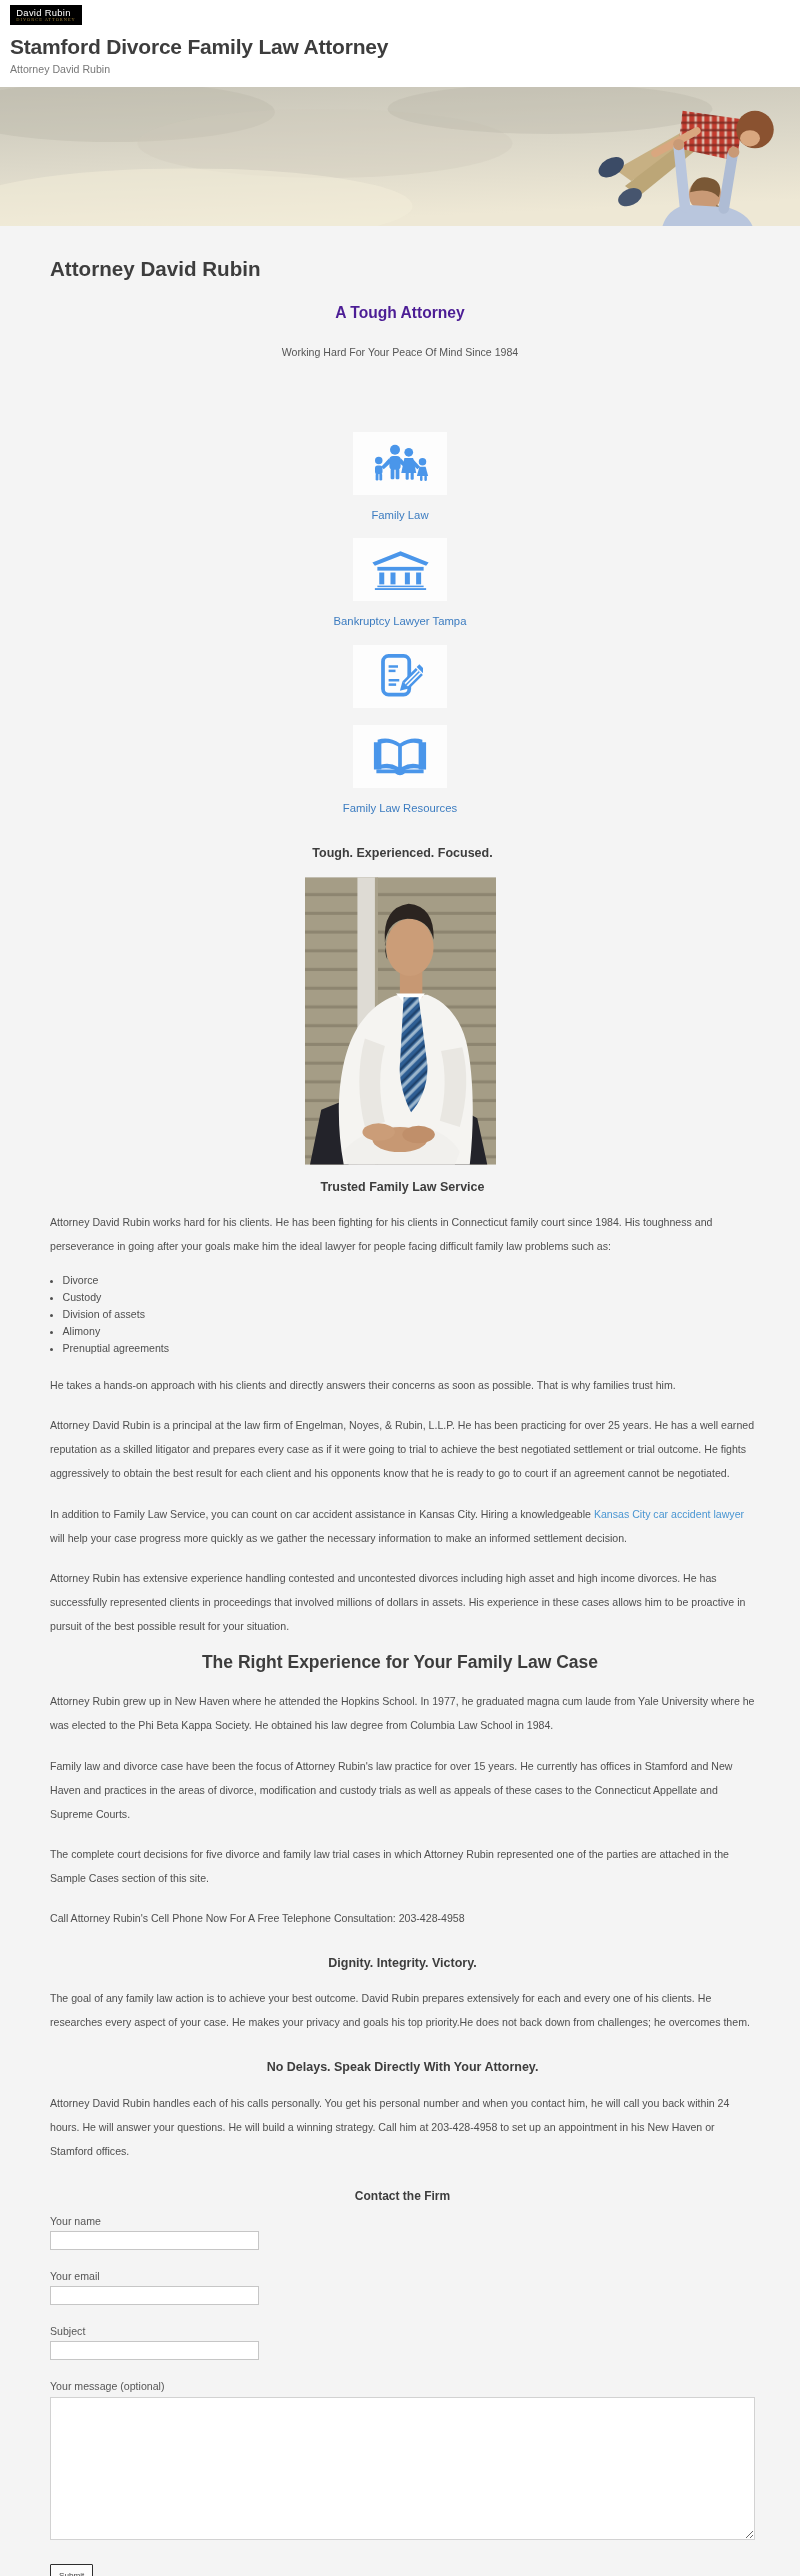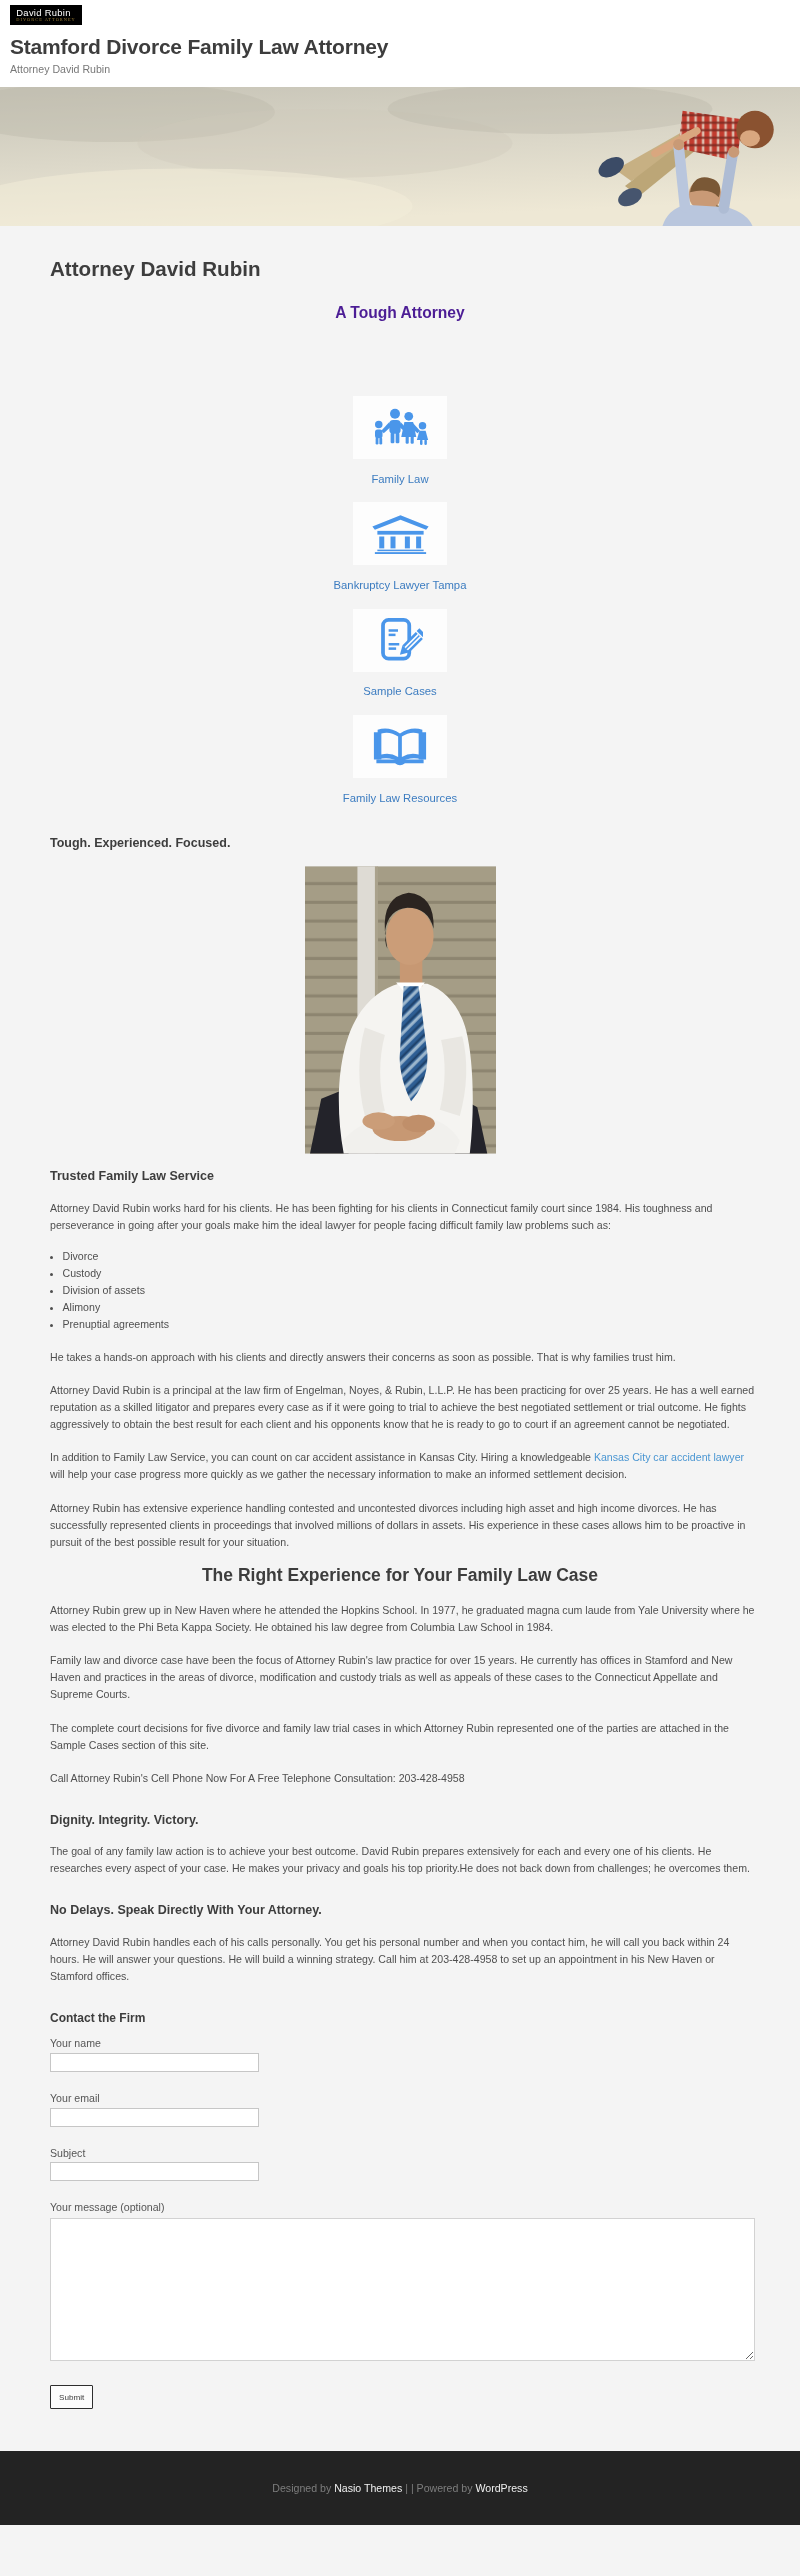--- a/index.html
+++ b/index.html
@@ -42,27 +42,27 @@
   .icon-card {
     width:94px; height:63px; background:#fdfdfd; margin:17.5px auto 0 auto;
     display:flex; align-items:center; justify-content:center;
   }
   .icon-card svg { display:block; }
   .icon-label {
     display:block; text-align:center; color:#3c7cc0; font-size:11.3px;
     margin:13.8px auto 0 auto; text-decoration:none; cursor:pointer;
   }
 
-  .sub-head { font-size:12.5px; font-weight:bold; color:#3d3d3d; margin:26px 0 0 5px; }
+  .sub-head { font-size:12.5px; font-weight:bold; color:#3d3d3d; margin:26px 0 0 5px;text-align:center; }
   .sub-head.first { margin-top:32.5px; }
 
   .photo-wrap { width:191px; margin:16.3px auto 0 auto; line-height:0; }
 
   p.body-text {
-    font-size:10.6px; line-height:17px; color:#4f4f4f;
+    font-size:10.6px; line-height:24px; color:#4f4f4f;
     margin:16.3px 0 0 5px; max-width:705px;
   }
   ul.service-list { margin:13.8px 0 0 17.5px; padding:0; }
   ul.service-list li { font-size:10.6px; line-height:17px; color:#4f4f4f; }
   a.text-link { color:#4a96d2; text-decoration:none; cursor:pointer; }
 
   .big-center-head {
     text-align:center; font-size:17.5px; font-weight:bold; color:#3d3d3d;
     margin:14px 0 0 0;
   }
@@ -148,20 +148,21 @@
       <circle cx="1086" cy="92" r="9" fill="#c99a76"></circle>
       <circle cx="1174" cy="104" r="9" fill="#c99a76"></circle>
     </g>
   </svg>
 </div>
 
 <main class="content">
 
   <h2 class="page-title">Attorney David Rubin</h2>
   <h3 class="center-head">A Tough Attorney</h3>
+  <div class="center-sub">Working Hard For Your Peace Of Mind Since 1984</div>
 
   <div class="quick-links">
 
     <div class="icon-card" style="margin-top:0;">
       <svg width="60" height="39" viewBox="0 0 96 62">
         <g fill="#4a96ea">
           <circle cx="40" cy="9" r="8"></circle>
           <rect x="31" y="19" width="18" height="22" rx="6"></rect>
           <rect x="33" y="39" width="6" height="17" rx="2"></rect>
           <rect x="41" y="39" width="6" height="17" rx="2"></rect>
@@ -212,21 +213,20 @@
         </g>
         <g transform="rotate(45 52 42)">
           <rect x="44" y="22" width="16" height="30" fill="#4a96ea"></rect>
           <rect x="48.5" y="22" width="2.5" height="30" fill="#fdfdfd"></rect>
           <rect x="53.5" y="22" width="2.5" height="30" fill="#fdfdfd"></rect>
           <path d="M44,52 L60,52 L52,66 Z" fill="#4a96ea"></path>
           <rect x="44" y="14" width="16" height="6" fill="#4a96ea"></rect>
         </g>
       </svg>
     </div>
-    <a class="icon-label">Sample Cases</a>
 
     <div class="icon-card">
       <svg width="58" height="41" viewBox="0 0 92 66">
         <path d="M4,10 L16,10 L16,54 L4,54 Z M76,10 L88,10 L88,54 L76,54 Z" fill="#4a96ea"></path>
         <path d="M8,54 L84,54 L84,60 L54,60 Q46,66 38,60 L8,60 Z" fill="#4a96ea"></path>
         <path d="M10,6 Q28,0 46,12 Q64,0 82,6 L82,54 Q64,48 46,58 Q28,48 10,54 Z" fill="#4a96ea"></path>
         <path d="M16,12 Q30,8 43,17 L43,50 Q30,42 16,46 Z" fill="#fdfdfd"></path>
         <path d="M76,12 Q62,8 49,17 L49,50 Q62,42 76,46 Z" fill="#fdfdfd"></path>
       </svg>
     </div>

